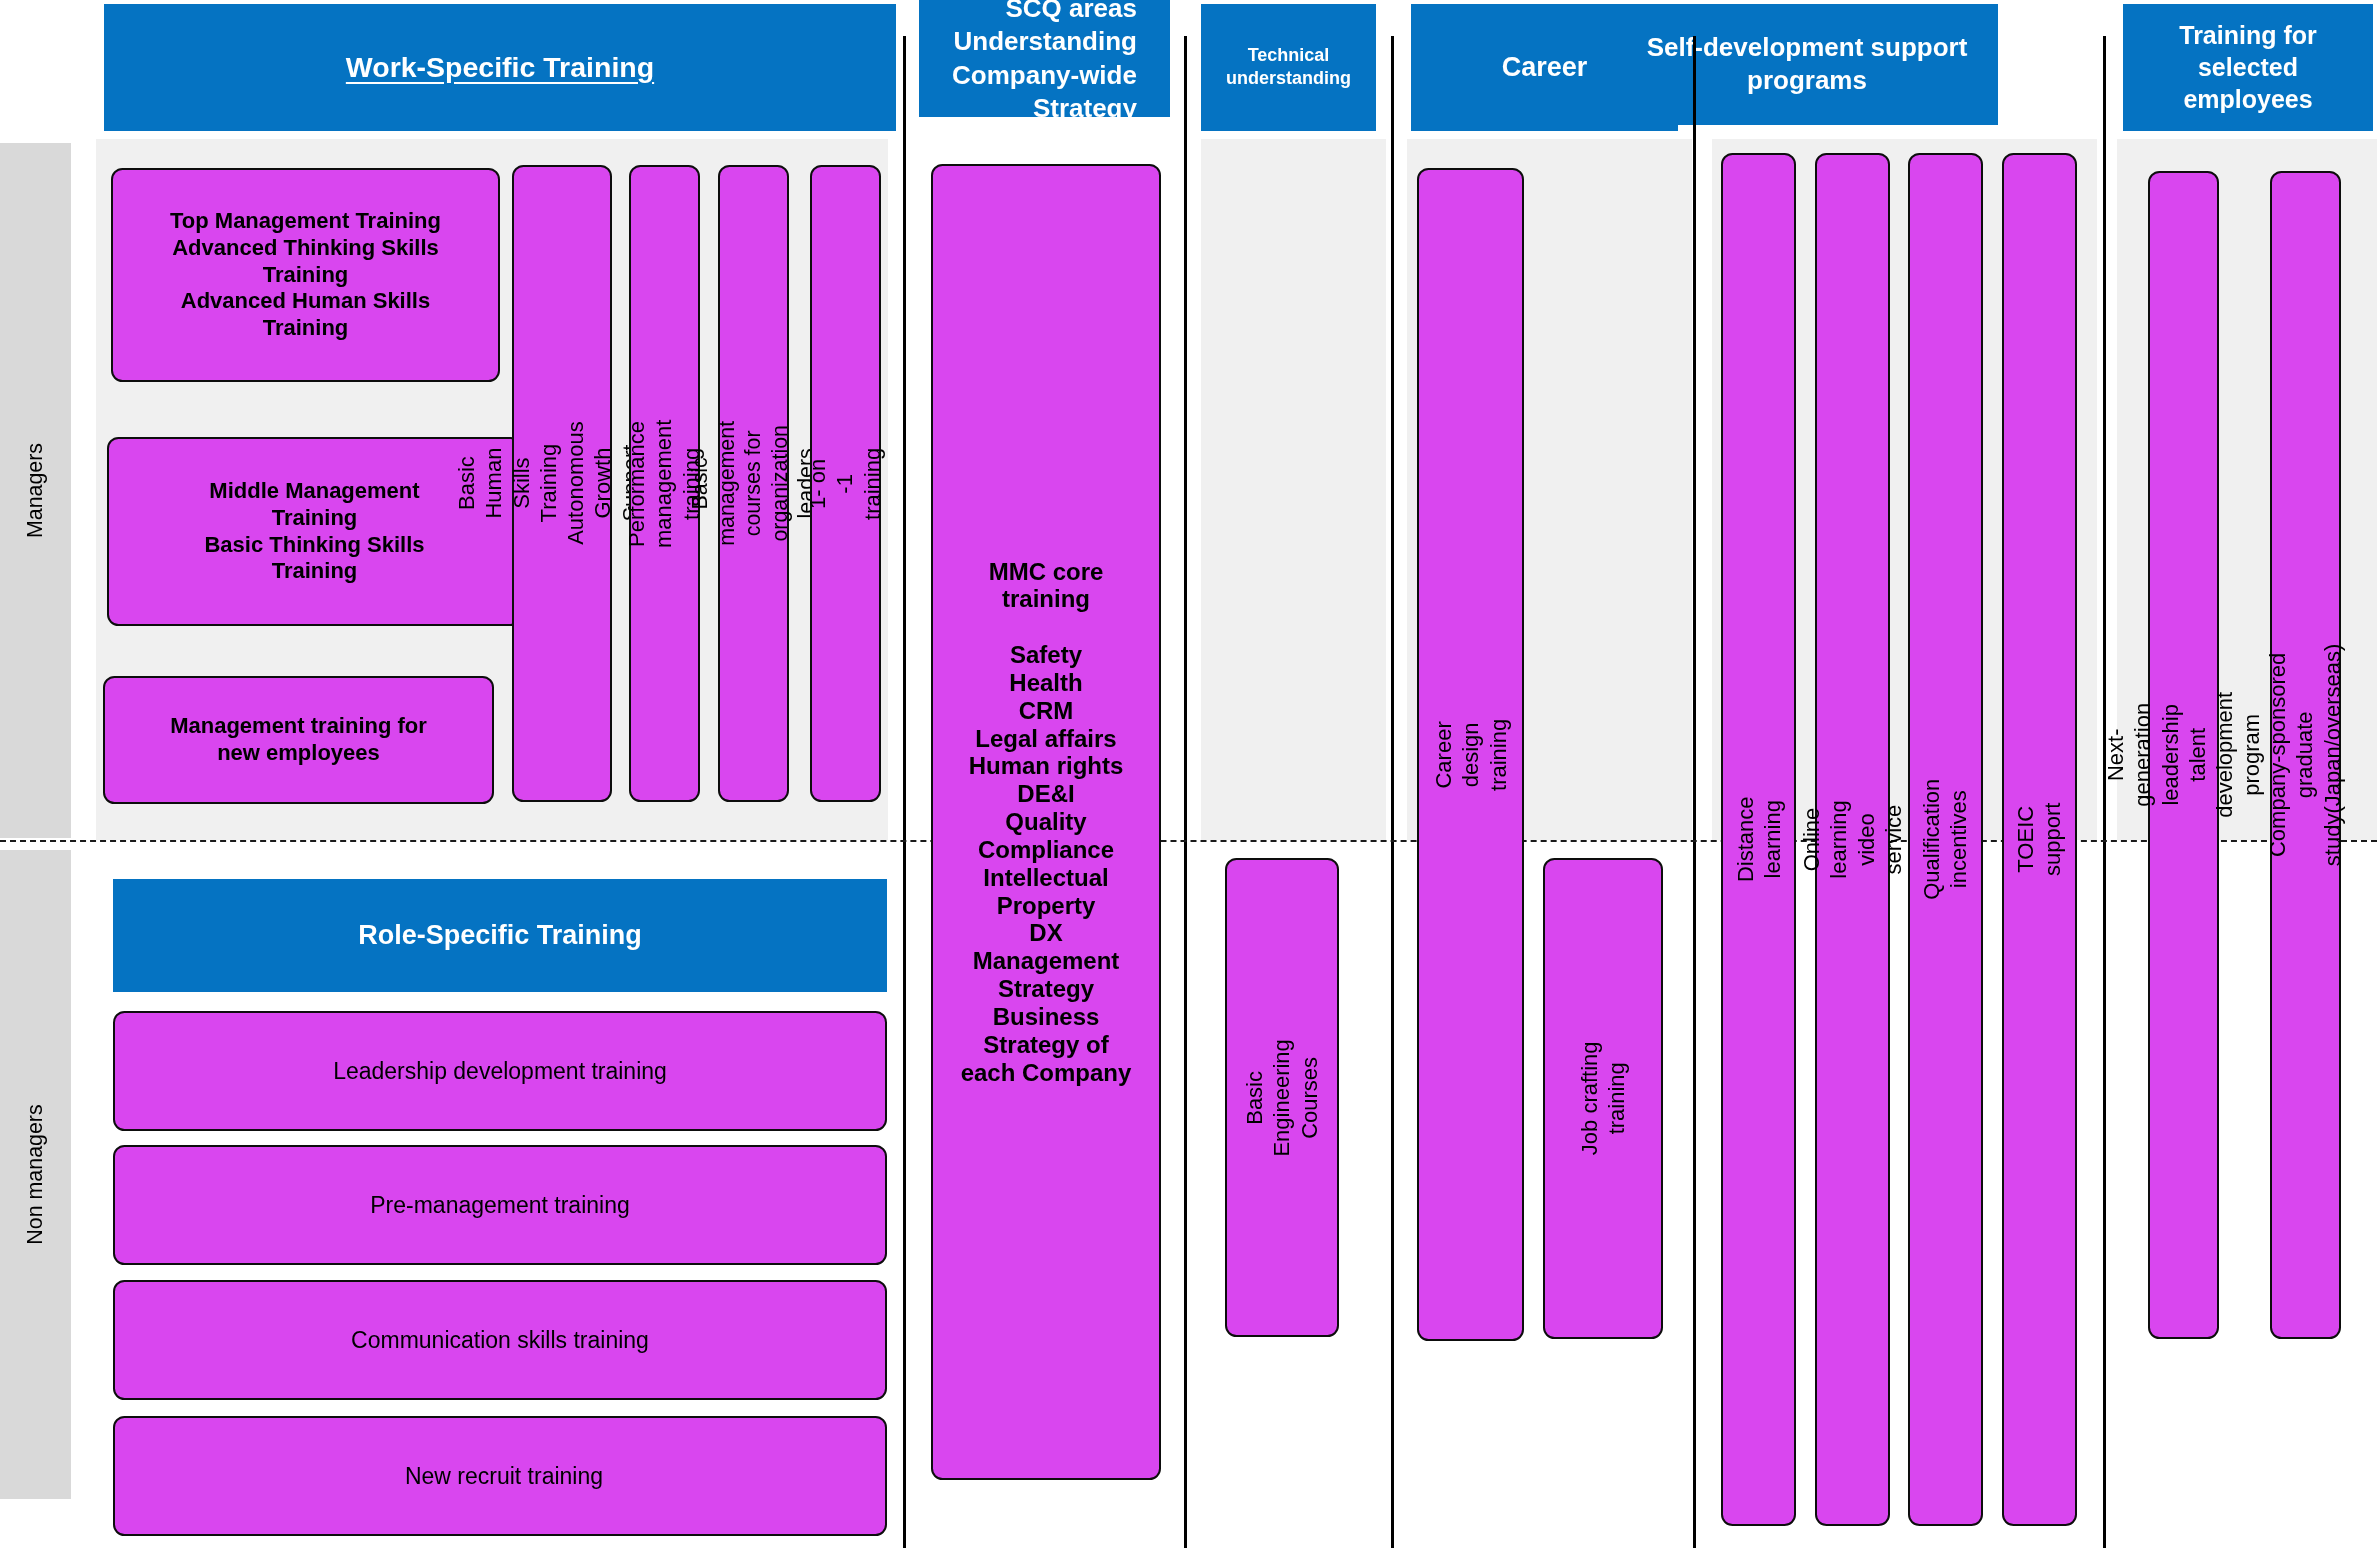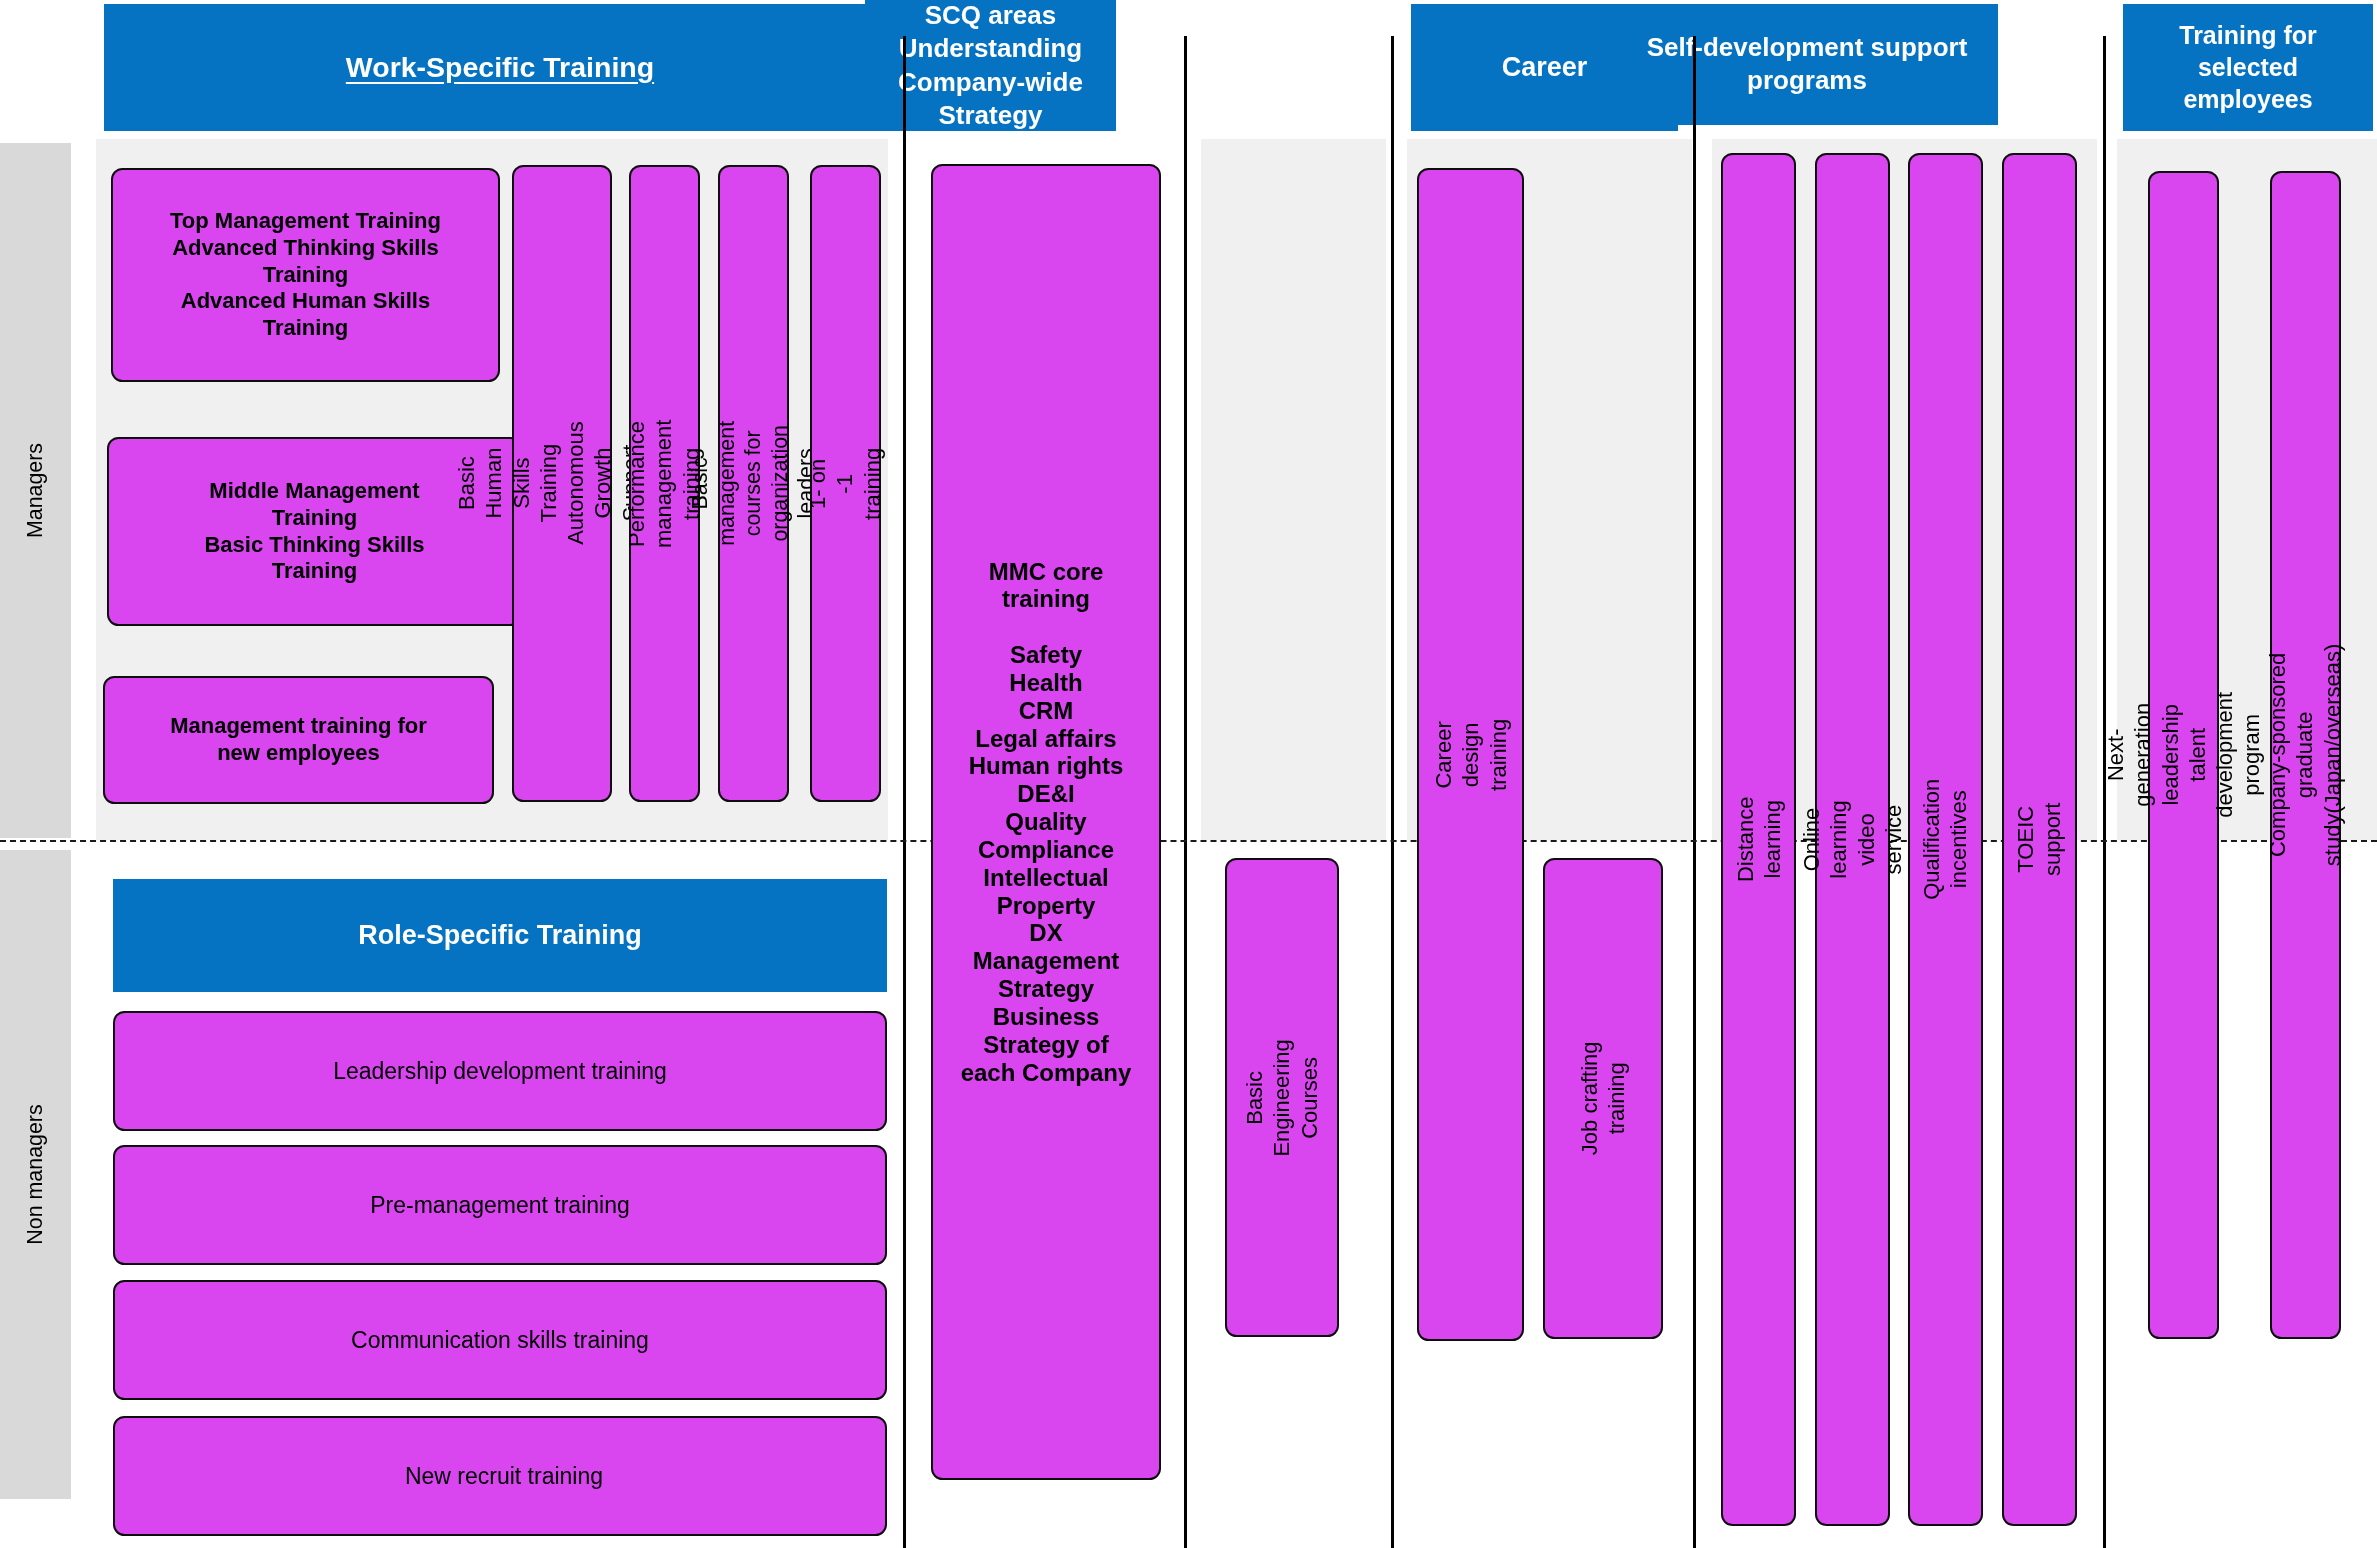--- a/index.html
+++ b/index.html
@@ -119,25 +119,27 @@
 
   <div class="rolelab" style="left:0px; top:143px; width:71px; height:695px;">
     <span>Managers</span>
   </div>
   <div class="rolelab" style="left:0px; top:850px; width:71px; height:649px;">
     <span>Non managers</span>
   </div>
 
   <div class="hdr underlined" style="left:96px; top:3.6px; width:792px; height:127px; font-size:28.5px;margin-left:8px;">Work-Specific Training</div>
 
-  <div class="hdr" style="left:865px; top:0px; width:251px; height:131px; font-size:26px;">SCQ areas
+  <div class="hdr" style="left:919px; top:0px; width:251px; height:117px; font-size:26px;text-align:right;">SCQ areas
 Understanding
 Company-wide
 Strategy</div>
 
+  <div class="hdr" style="left:1201px; top:3.6px; width:175px; height:127px; font-size:18px;">Technical
+understanding</div>
 
   <div class="hdr" style="left:1411px; top:3.6px; width:267px; height:127px; font-size:27px;">Career</div>
 
   <div class="hdr" style="left:1616px; top:3.6px; width:382px; height:121px; font-size:26px;">Self-development support
 programs</div>
 
   <div class="hdr" style="left:2123px; top:3.6px; width:250px; height:127px; font-size:25px;">Training for
 selected
 employees</div>
 

